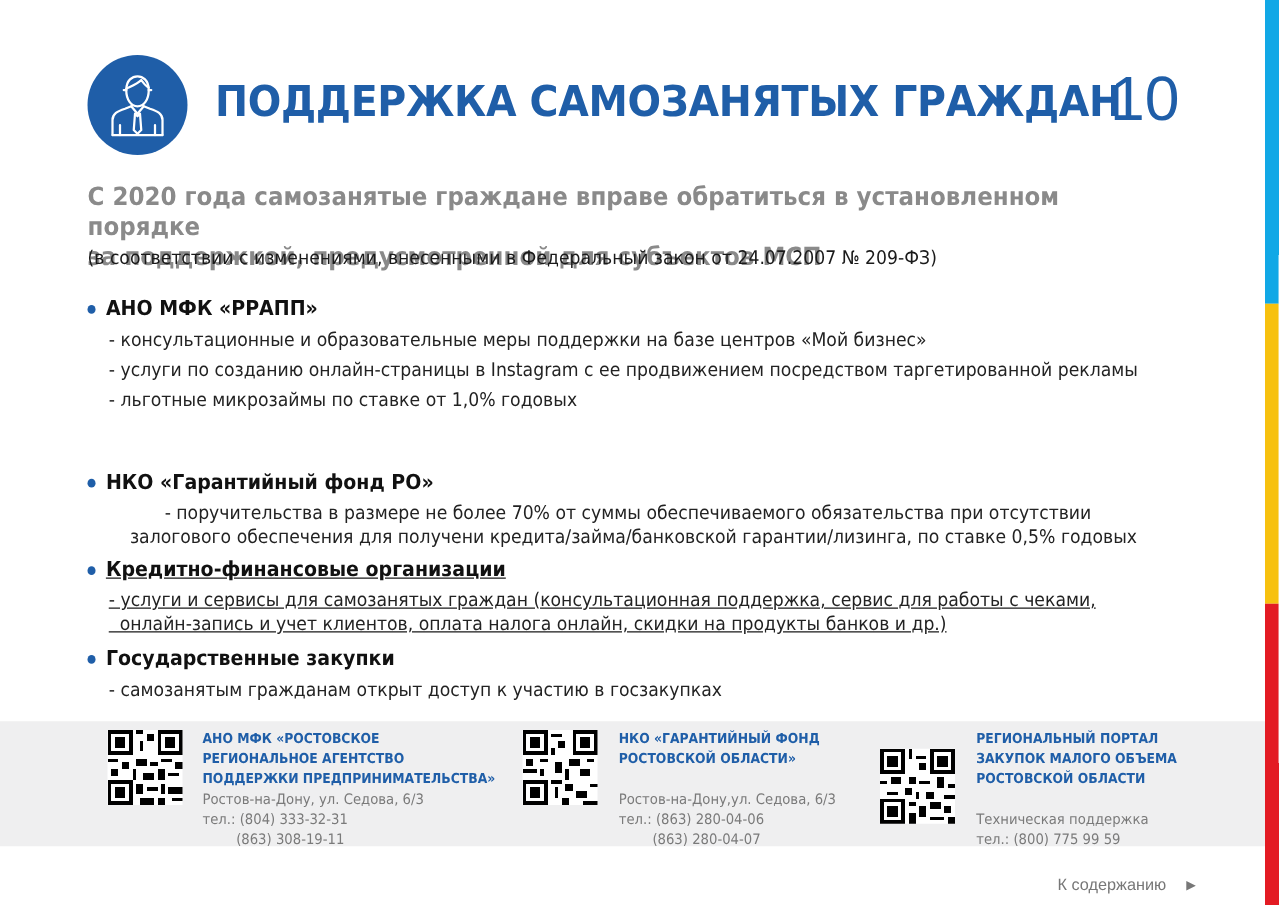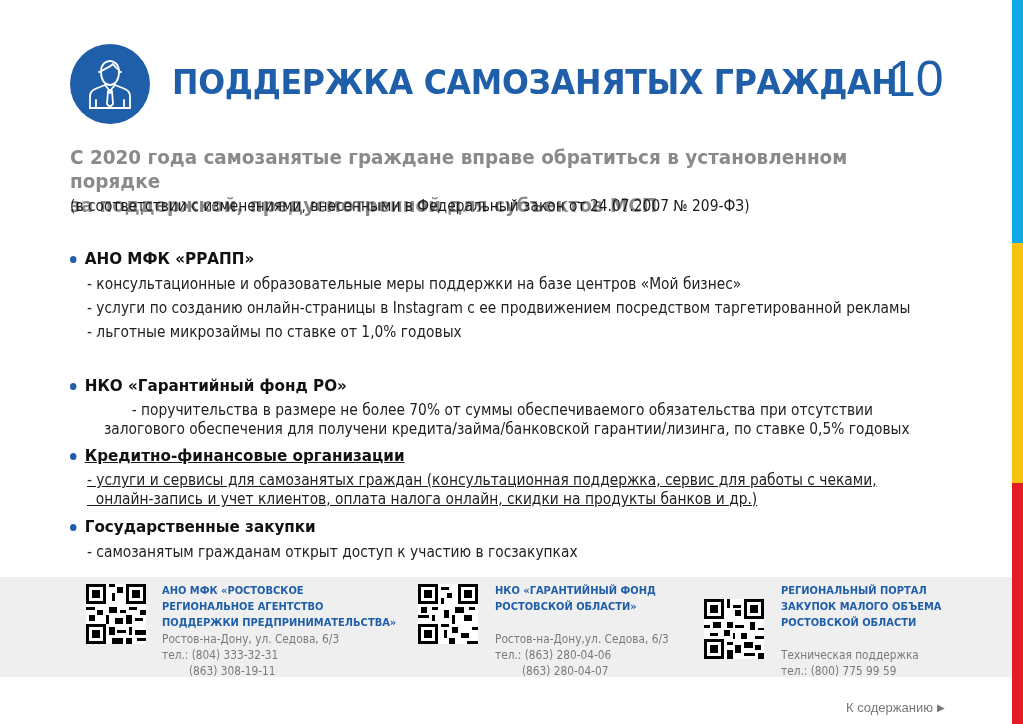--- a/index.html
+++ b/index.html
@@ -68,21 +68,21 @@
       position: absolute; font-weight: bold; font-size: 11px; line-height: 16px;
       color: #1f5ea8; white-space: pre; transform: scaleX(0.9); transform-origin: left top;
     }
     .contact-line {
       position: absolute; font-size: 11.5px; line-height: 16px; color: #7a7a7a;
       white-space: pre; transform: scaleX(0.92); transform-origin: left top;
     }
     .toc-link {
       position: absolute; left: 846px; top: 700px;
       font-family: "Liberation Sans", sans-serif; font-size: 13px; color: #777;
-      display: flex; align-items: center; gap: 4px; cursor: pointer;
+      display: flex; align-items: center; gap: 16px; cursor: pointer;
     }
     .toc-arrow { font-size: 10px; color: #777; }
   </style>
 </head>
 <body>
 
 <div class="stripe s1"></div>
 <div class="stripe s2"></div>
 <div class="stripe s3"></div>
 
@@ -102,21 +102,21 @@
 </div>
 <div class="page-title">ПОДДЕРЖКА САМОЗАНЯТЫХ ГРАЖДАН</div>
 <div class="page-number">10</div>
 
 <div class="intro-lead">
   <div>С 2020 года самозанятые граждане вправе обратиться в установленном порядке</div>
   <div>за поддержкой, предусмотренной для субъектов МСП</div>
 </div>
 <div class="intro-note">(в соответствии с изменениями, внесенными в Федеральный закон от 24.07.2007 № 209-ФЗ)</div>
 
-<div class="section" style="top:248px;">
+<div class="section" style="top:236px;">
   <div class="section-title">
     <span class="bullet"></span>
     <span>АНО МФК «РРАПП»</span>
   </div>
   <div class="section-item" style="margin-top:5px;">- консультационные и образовательные меры поддержки на базе центров «Мой бизнес»</div>
   <div class="section-item" style="margin-top:5px;">- услуги по созданию онлайн-страницы в Instagram с ее продвижением посредством таргетированной рекламы</div>
   <div class="section-item" style="margin-top:5px;">- льготные микрозаймы по ставке от 1,0% годовых</div>
 </div>
 
 <div class="section" style="top:375px;text-align:center;">

